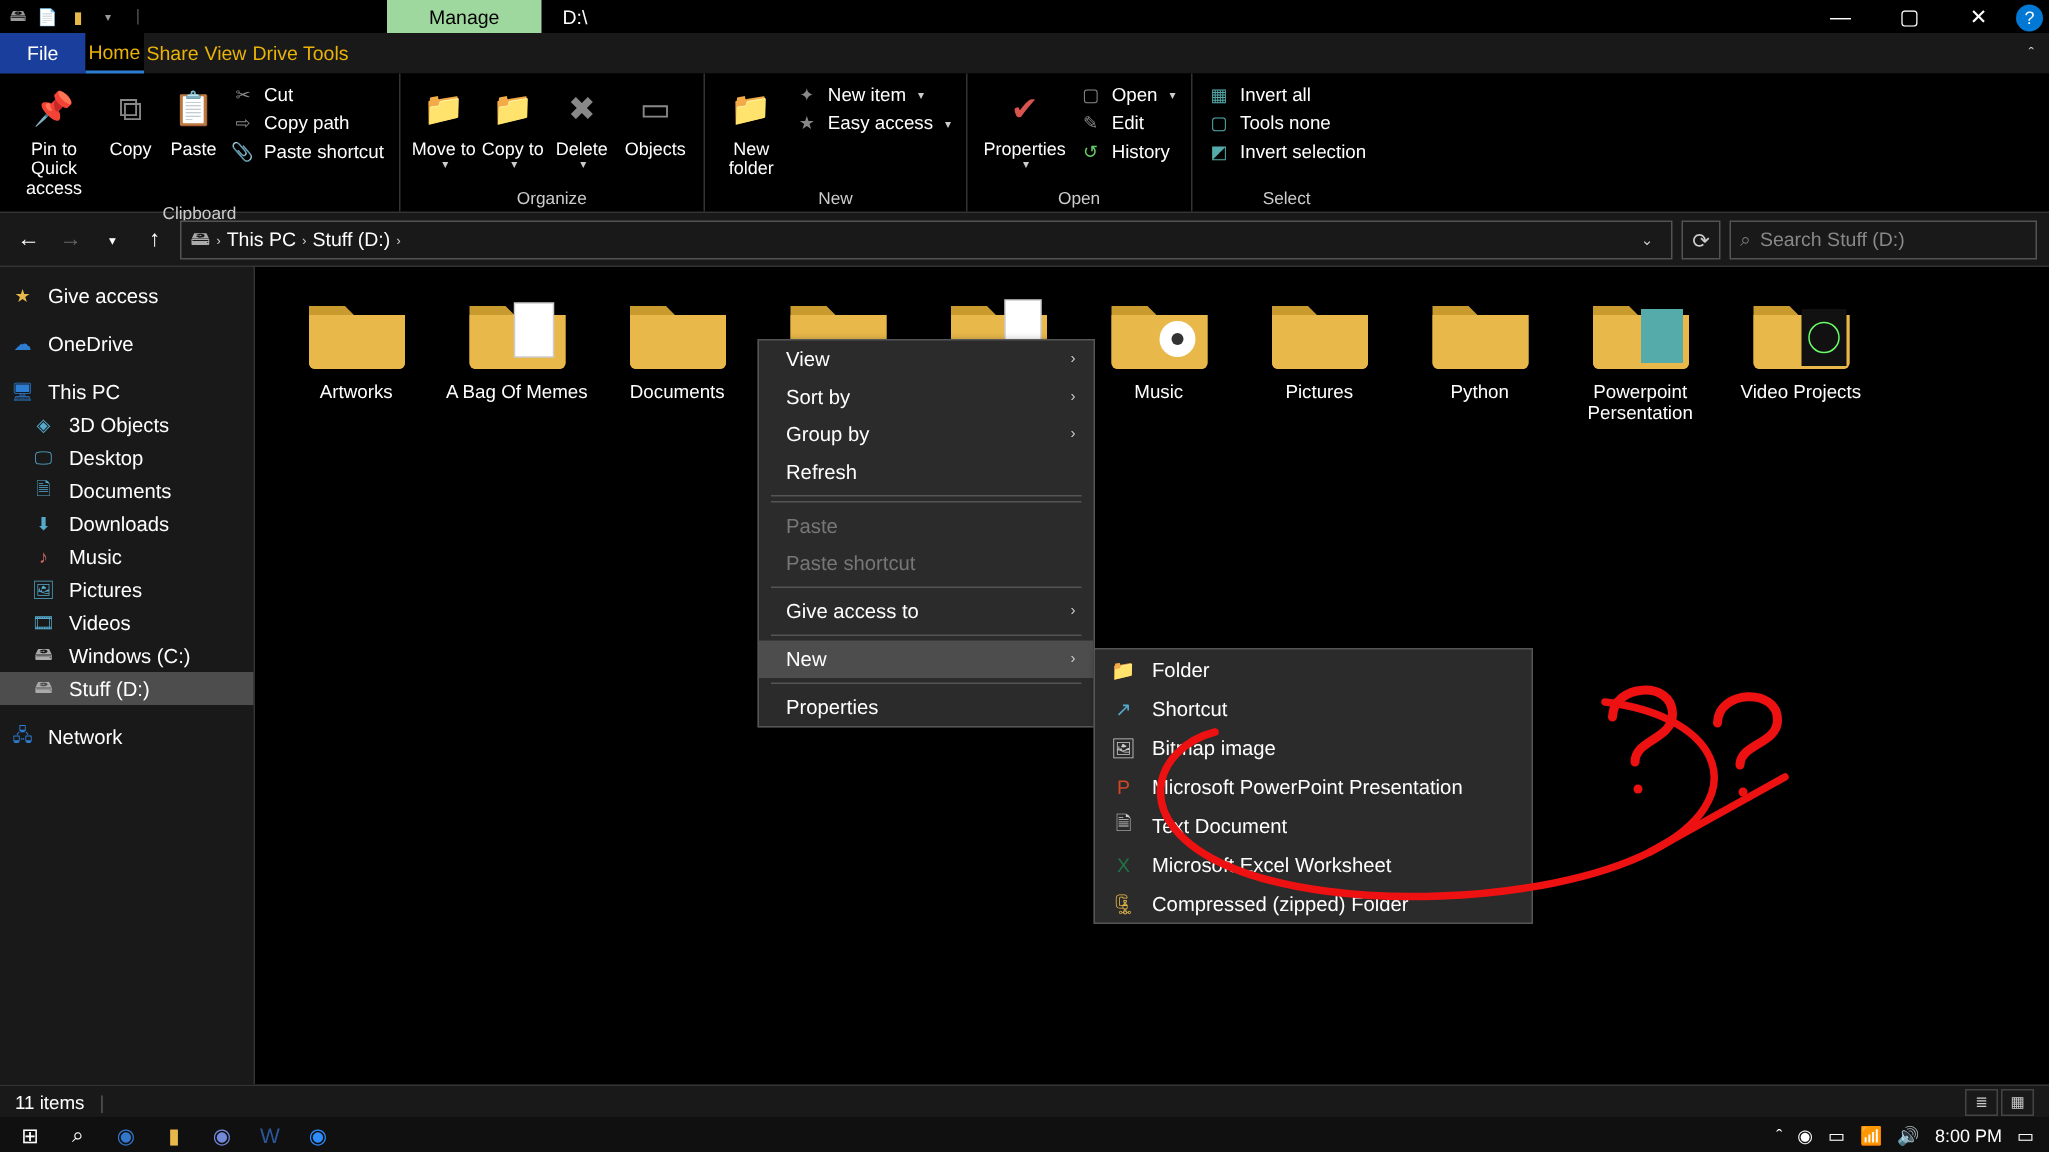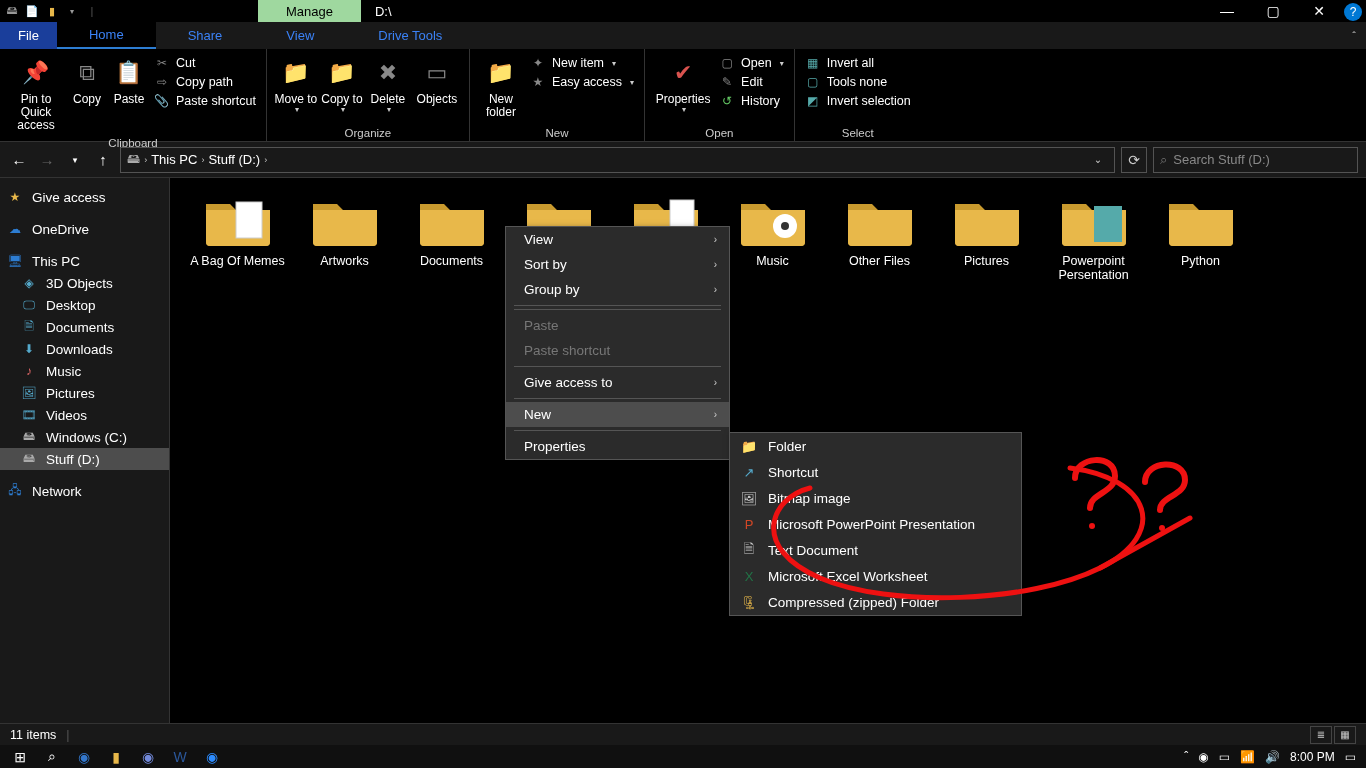--- a/index.html
+++ b/index.html
@@ -11,21 +11,21 @@
   .qat span { width:16px; height:16px; display:flex; align-items:center; justify-content:center; font-size:11px; color:#999; }
   .manage-tab { background:#9fd89f; color:#000; font-size:13px; padding:2px 28px; margin-left:154px; height:100%; display:flex; align-items:center; }
   .path-title { color:#fff; font-size:13px; padding:0 14px; }
   .window-controls { margin-left:auto; display:flex; }
   .window-controls div { width:46px; height:22px; display:flex; align-items:center; justify-content:center; color:#fff; font-size:14px; }
   .help-badge { width:18px; height:18px; border-radius:50%; background:#0078d4; color:#fff; font-size:12px; display:flex; align-items:center; justify-content:center; margin:2px 4px 0 2px; }
 
   
   .menu-tabs { height:27px; background:#191919; display:flex; align-items:stretch; }
   .menu-tabs .file { background:#1a3e9b; color:#fff; font-size:13px; padding:0 18px; display:flex; align-items:center; }
-  .menu-tabs .tab { color:#3b82f6; font-size:13px; padding:0 32px; display:flex; align-items:center; }
+  .menu-tabs .tab { color:#eab308; font-size:13px; padding:0 2px; display:flex; align-items:center; }
   .menu-tabs .tab.active { background:#000; border-bottom:2px solid #2d7dd2; }
   .menu-tabs .chevrons { margin-left:auto; display:flex; align-items:center; gap:8px; padding-right:10px; color:#ccc; font-size:11px; }
 
   
   .ribbon { height:93px; background:#000; display:flex; border-bottom:1px solid #333; }
   .ribbon-group { display:flex; flex-direction:column; padding:4px 6px 2px; border-right:1px solid #333; }
   .ribbon-group .row { display:flex; align-items:flex-start; flex:1; }
   .ribbon-group .label { text-align:center; font-size:11.5px; color:#ccc; padding-top:2px; }
   .big-btn { display:flex; flex-direction:column; align-items:center; width:60px; font-size:12px; color:#fff; line-height:1.1; text-align:center; padding:2px 0; }
   .big-btn .icon { width:32px; height:32px; margin:2px 0 4px; display:flex; align-items:center; justify-content:center; font-size:22px; color:#888; }
@@ -337,30 +337,30 @@
       </div>
   </div>
 
   <div class="content">
     <div class="folders">
 
       <div class="folder">
           <div class="ficon"><svg viewBox="0 0 72 58">
               <path class="folder-gold-dark" d="M4 12h24l6 6h34v32a4 4 0 0 1-4 4H8a4 4 0 0 1-4-4z"></path>
               <path class="folder-gold" d="M4 18h64v32a4 4 0 0 1-4 4H8a4 4 0 0 1-4-4z"></path>
+            </svg></div>
+          <div class="lbl">Artworks</div>
+        </div>
+      <div class="folder">
+          <div class="ficon"><svg viewBox="0 0 72 58">
+              <path class="folder-gold-dark" d="M4 12h24l6 6h34v32a4 4 0 0 1-4 4H8a4 4 0 0 1-4-4z"></path>
+              <path class="folder-gold" d="M4 18h64v32a4 4 0 0 1-4 4H8a4 4 0 0 1-4-4z"></path>
               <rect x="34" y="10" width="26" height="36" fill="#fff" stroke="#ccc"></rect>
             </svg></div>
           <div class="lbl">A Bag Of Memes</div>
-        </div>
-      <div class="folder">
-          <div class="ficon"><svg viewBox="0 0 72 58">
-              <path class="folder-gold-dark" d="M4 12h24l6 6h34v32a4 4 0 0 1-4 4H8a4 4 0 0 1-4-4z"></path>
-              <path class="folder-gold" d="M4 18h64v32a4 4 0 0 1-4 4H8a4 4 0 0 1-4-4z"></path>
-            </svg></div>
-          <div class="lbl">Artworks</div>
         </div>
       <div class="folder">
           <div class="ficon"><svg viewBox="0 0 72 58">
               <path class="folder-gold-dark" d="M4 12h24l6 6h34v32a4 4 0 0 1-4 4H8a4 4 0 0 1-4-4z"></path>
               <path class="folder-gold" d="M4 18h64v32a4 4 0 0 1-4 4H8a4 4 0 0 1-4-4z"></path>
             </svg></div>
           <div class="lbl">Documents</div>
         </div>
       <div class="folder">
           <div class="ficon"><svg viewBox="0 0 72 58">
@@ -384,58 +384,63 @@
               <circle cx="48" cy="34" r="12" fill="#fff"></circle>
               <circle cx="48" cy="34" r="4" fill="#333"></circle>
             </svg></div>
           <div class="lbl">Music</div>
         </div>
       <div class="folder">
           <div class="ficon"><svg viewBox="0 0 72 58">
               <path class="folder-gold-dark" d="M4 12h24l6 6h34v32a4 4 0 0 1-4 4H8a4 4 0 0 1-4-4z"></path>
               <path class="folder-gold" d="M4 18h64v32a4 4 0 0 1-4 4H8a4 4 0 0 1-4-4z"></path>
             </svg></div>
-          <div class="lbl">Other Files</div>
-        </div>
-      <div class="folder">
-          <div class="ficon"><svg viewBox="0 0 72 58">
-              <path class="folder-gold-dark" d="M4 12h24l6 6h34v32a4 4 0 0 1-4 4H8a4 4 0 0 1-4-4z"></path>
-              <path class="folder-gold" d="M4 18h64v32a4 4 0 0 1-4 4H8a4 4 0 0 1-4-4z"></path>
-            </svg></div>
           <div class="lbl">Pictures</div>
         </div>
       <div class="folder">
           <div class="ficon"><svg viewBox="0 0 72 58">
               <path class="folder-gold-dark" d="M4 12h24l6 6h34v32a4 4 0 0 1-4 4H8a4 4 0 0 1-4-4z"></path>
               <path class="folder-gold" d="M4 18h64v32a4 4 0 0 1-4 4H8a4 4 0 0 1-4-4z"></path>
+            </svg></div>
+          <div class="lbl">Python</div>
+        </div>
+      <div class="folder">
+          <div class="ficon"><svg viewBox="0 0 72 58">
+              <path class="folder-gold-dark" d="M4 12h24l6 6h34v32a4 4 0 0 1-4 4H8a4 4 0 0 1-4-4z"></path>
+              <path class="folder-gold" d="M4 18h64v32a4 4 0 0 1-4 4H8a4 4 0 0 1-4-4z"></path>
               <rect x="36" y="14" width="28" height="36" fill="#5aa"></rect>
             </svg></div>
           <div class="lbl">Powerpoint Persentation</div>
         </div>
       <div class="folder">
           <div class="ficon"><svg viewBox="0 0 72 58">
               <path class="folder-gold-dark" d="M4 12h24l6 6h34v32a4 4 0 0 1-4 4H8a4 4 0 0 1-4-4z"></path>
               <path class="folder-gold" d="M4 18h64v32a4 4 0 0 1-4 4H8a4 4 0 0 1-4-4z"></path>
-            </svg></div>
-          <div class="lbl">Python</div>
+              <rect x="36" y="14" width="30" height="38" fill="#111"></rect>
+              <circle cx="51" cy="33" r="10" fill="none" stroke="#6f6" stroke-width="1"></circle>
+            </svg></div>
+          <div class="lbl">Video Projects</div>
         </div>
     </div>
 
     <div class="ctx" style="left:335px; top:48px; width:225px;">
       <div class="item">
           <span>View</span>
           <span class="arrow">›</span>
         </div>
       <div class="item">
           <span>Sort by</span>
           <span class="arrow">›</span>
         </div>
       <div class="item">
           <span>Group by</span>
           <span class="arrow">›</span>
+        </div>
+      <div class="item">
+          <span>Refresh</span>
         </div>
       <div class="hdr-line"></div>
       <div class="hdr-line"></div>
       <div class="item disabled">
           <span>Paste</span>
         </div>
       <div class="item disabled">
           <span>Paste shortcut</span>
         </div>
       <div class="hdr-line"></div>

